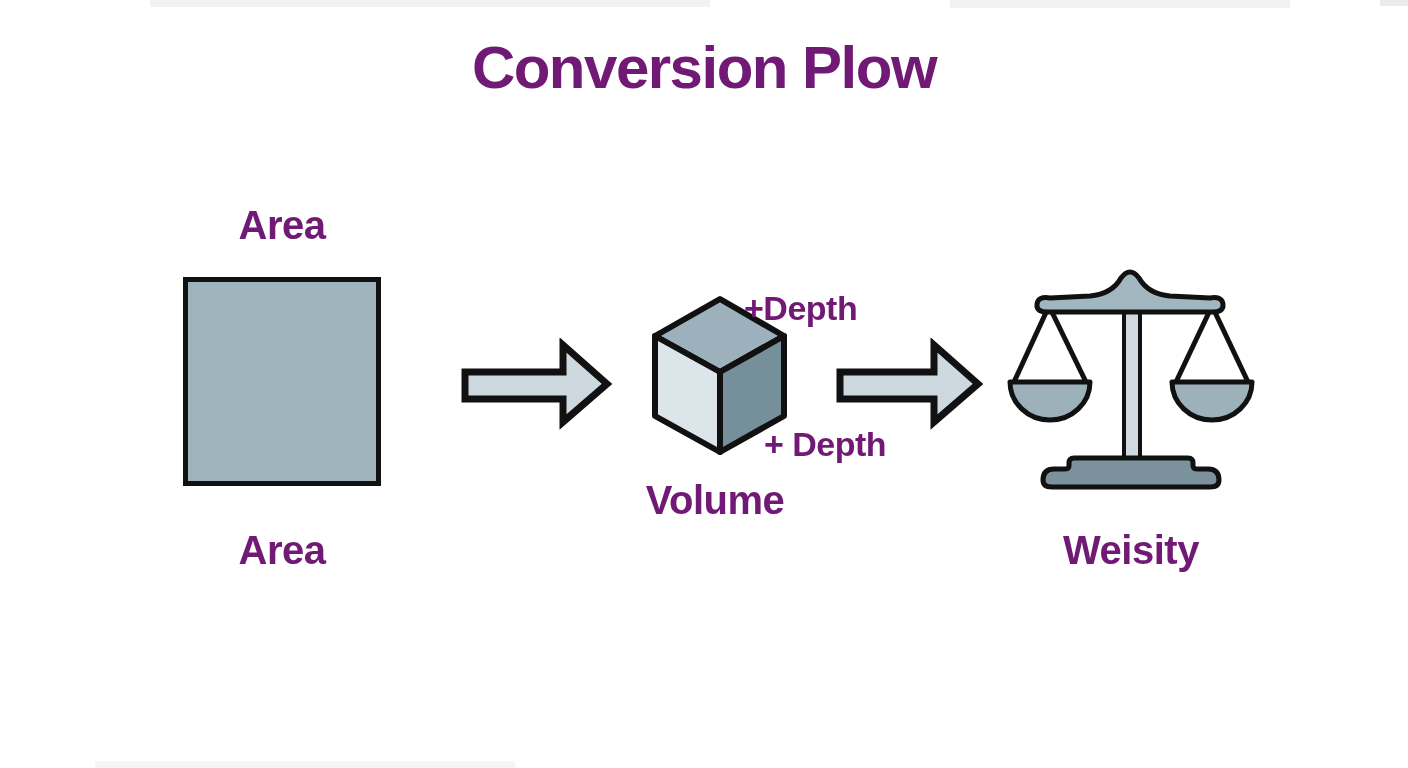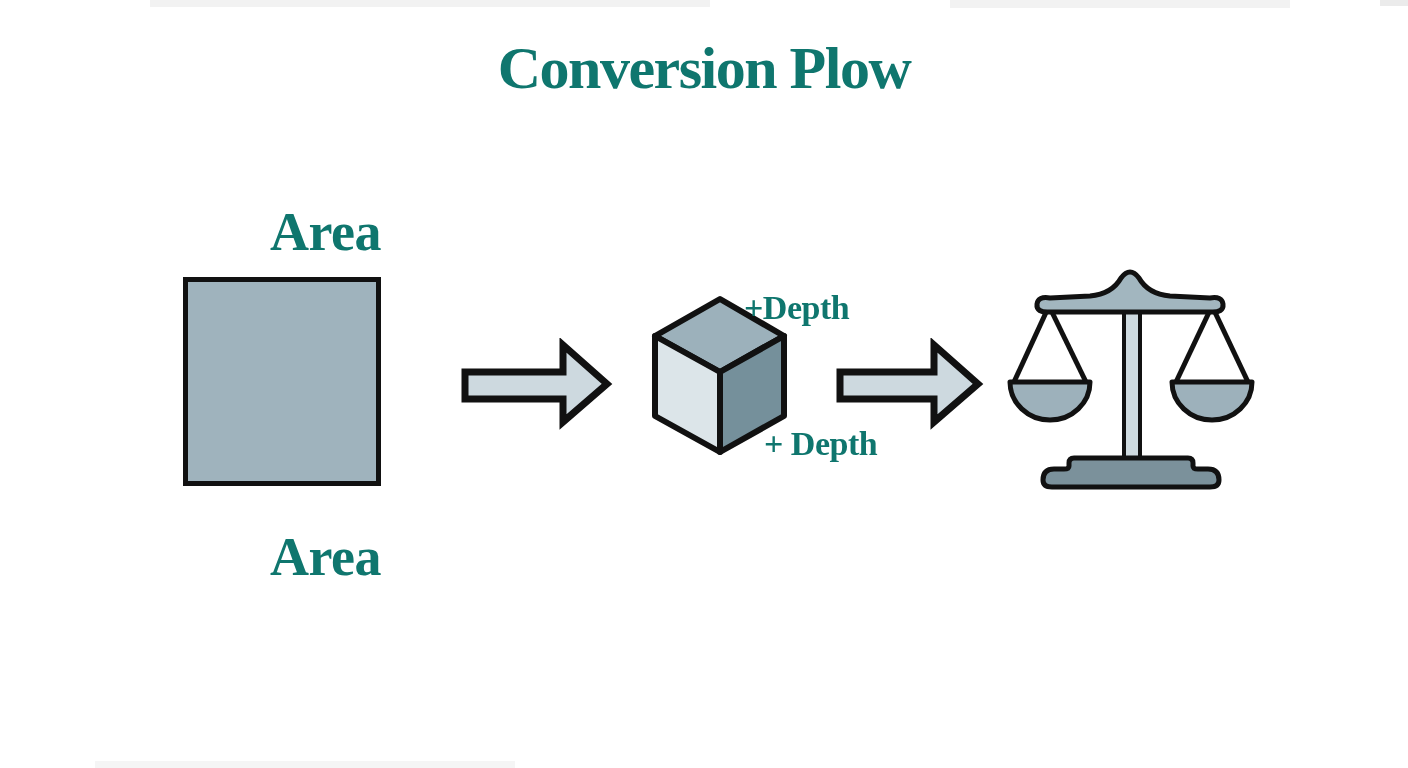--- a/index.html
+++ b/index.html
@@ -8,32 +8,31 @@
     width: 1408px;
     height: 768px;
     background: #ffffff;
     overflow: hidden;
     font-family: "Liberation Sans", "DejaVu Sans", sans-serif;
     color: #161616;
   }
   .abs { position: absolute; }
   .label {
     font-weight: 700;
-    color: #0f766e;
+    color: #701a75;
     text-align: center;
     white-space: nowrap;
     line-height: 1;
-    font-family: Liberation Serif, serif;
   }
   .title {
     left: 0; top: 38px; width: 1408px;
     font-size: 60px; letter-spacing: -1.5px;
     font-weight: 700;
   }
-  .node-label { font-size: 54px; letter-spacing: -0.5px; text-align: right; }
+  .node-label { font-size: 40px; letter-spacing: -0.5px; }
   .annotation { font-size: 34px; letter-spacing: -0.5px; text-align: left; }
 
   .area-square {
     left: 183px; top: 277px;
     width: 198px; height: 209px;
     background: #9fb3bd;
     border: 5px solid #111111;
     box-sizing: border-box;
   }
   .lbl-area-top    { left: 183px; top: 205px; width: 198px; }
@@ -76,20 +75,21 @@
     <polygon points="7,34 105,34 105,7 149,46 105,84 105,61 7,61" fill="#cdd9df" stroke="#111111" stroke-width="7" stroke-linejoin="miter"></polygon>
   </svg>
 
   <svg class="abs cube" width="170" height="180" viewBox="0 0 170 180">
     <polygon points="80,14 144,51 80,87 15,51" fill="#9cb1bb" stroke="#111111" stroke-width="6" stroke-linejoin="round"></polygon>
     <polygon points="15,51 80,87 80,167 15,131" fill="#dce5e9" stroke="#111111" stroke-width="6" stroke-linejoin="round"></polygon>
     <polygon points="144,51 80,87 80,167 144,131" fill="#75909b" stroke="#111111" stroke-width="6" stroke-linejoin="round"></polygon>
   </svg>
   <div class="abs label annotation lbl-depth-top">+Depth</div>
   <div class="abs label annotation lbl-depth-bottom">+ Depth</div>
+  <div class="abs label node-label lbl-volume">Volume</div>
 
   <svg class="abs arrow2" width="158" height="94" viewBox="0 0 158 94">
     <polygon points="7,34 101,34 101,7 145,46 101,84 101,61 7,61" fill="#cdd9df" stroke="#111111" stroke-width="7" stroke-linejoin="miter"></polygon>
   </svg>
 
   <svg class="abs scale" width="280" height="235" viewBox="0 0 280 235">
 
     <line x1="59" y1="46" x2="24" y2="122" stroke="#111111" stroke-width="5"></line>
     <line x1="59" y1="46" x2="96" y2="122" stroke="#111111" stroke-width="5"></line>
     <line x1="222" y1="46" x2="186" y2="122" stroke="#111111" stroke-width="5"></line>
@@ -97,14 +97,15 @@
 
     <rect x="134" y="44" width="16" height="158" fill="#cfdbe0" stroke="#111111" stroke-width="4"></rect>
 
     <path d="M 60 52 Q 46 53 47 44 Q 48 36 60 38 L 100 36 Q 122 34 131 18 Q 140 6 149 18 Q 158 34 180 36 L 220 38 Q 232 36 233 44 Q 234 53 220 52 Z" fill="#a2b6bf" stroke="#111111" stroke-width="5" stroke-linejoin="round"></path>
 
     <path d="M 20 122 L 100 122 A 40 38 0 0 1 20 122 Z" fill="#9db1bb" stroke="#111111" stroke-width="5" stroke-linejoin="round"></path>
     <path d="M 182 122 L 262 122 A 40 38 0 0 1 182 122 Z" fill="#9db1bb" stroke="#111111" stroke-width="5" stroke-linejoin="round"></path>
 
     <path d="M 84 198 L 198 198 Q 203 198 203 203 L 203 206 Q 203 209 208 209 L 218 209 Q 229 209 229 220 Q 229 227 220 227 L 62 227 Q 53 227 53 220 Q 53 209 64 209 L 74 209 Q 79 209 79 206 L 79 203 Q 79 198 84 198 Z" fill="#7b919b" stroke="#111111" stroke-width="5" stroke-linejoin="round"></path>
   </svg>
+  <div class="abs label node-label lbl-weisity">Weisity</div>
 
 </div>
 
 </body></html>

